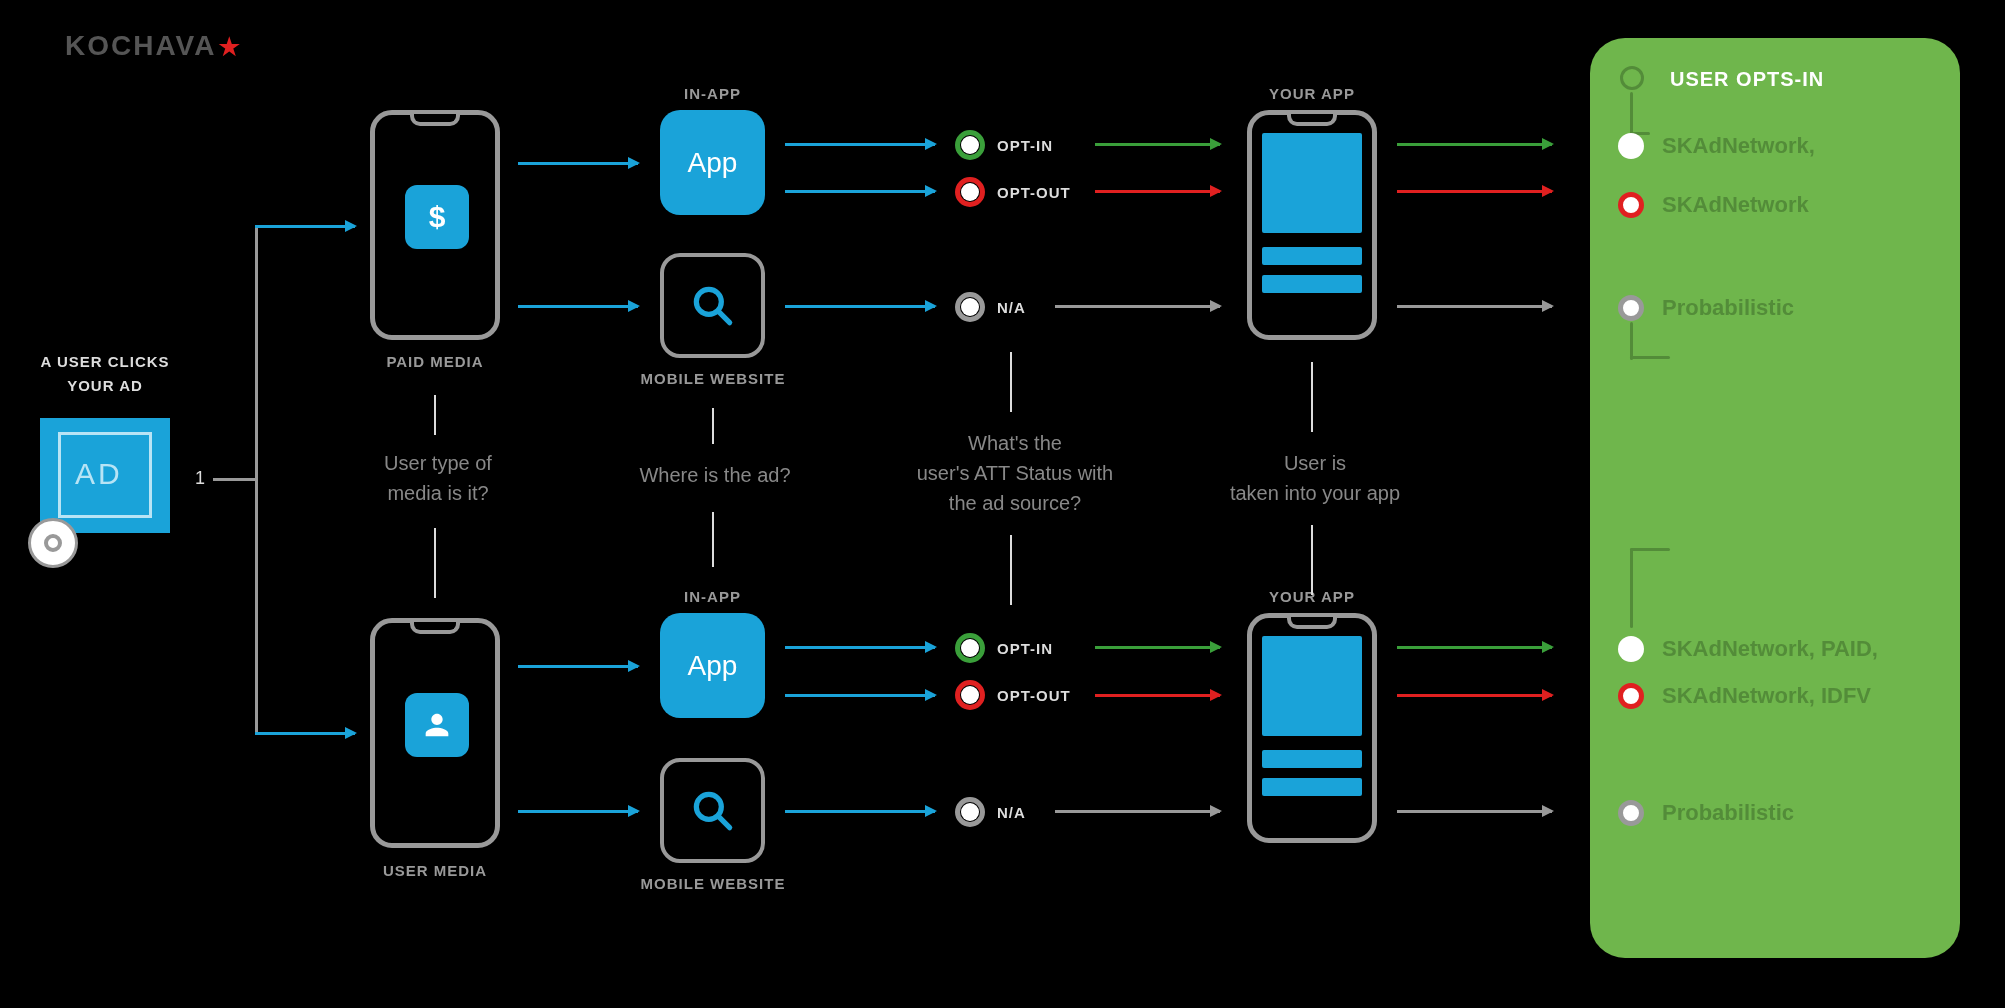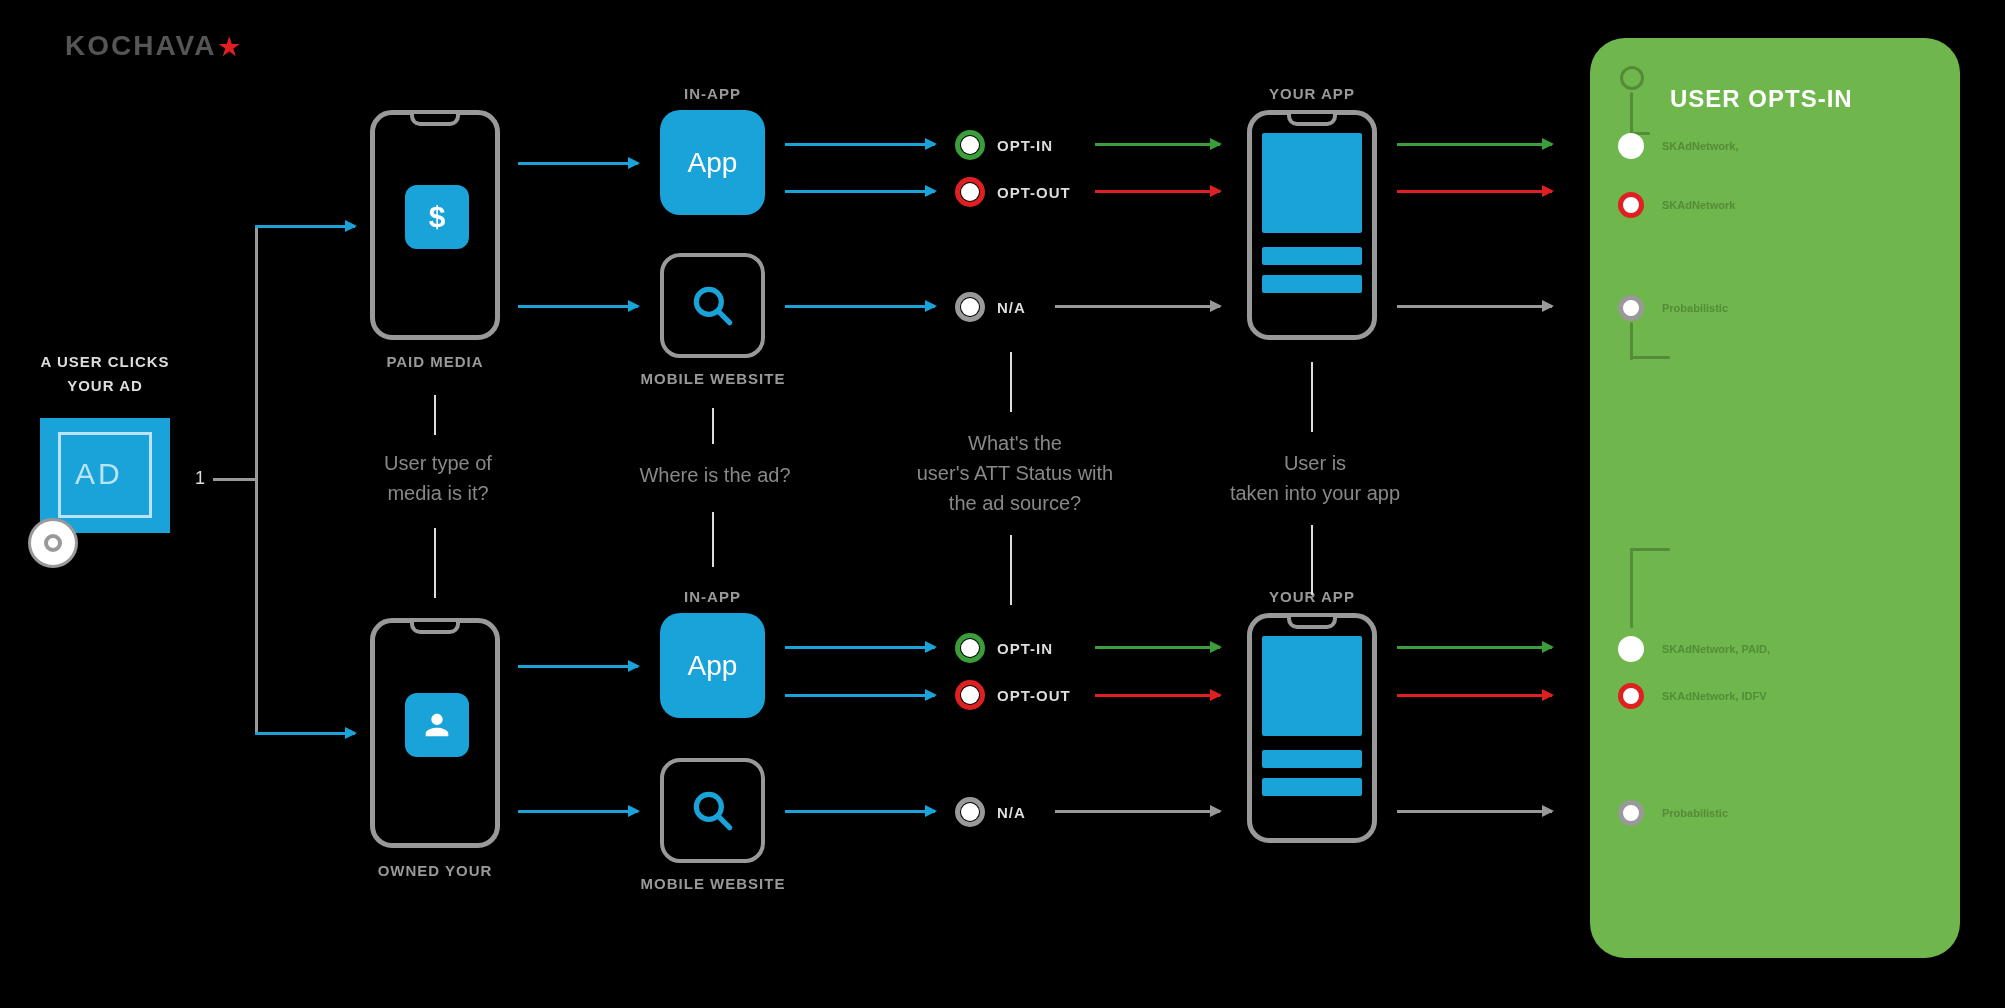--- a/index.html
+++ b/index.html
@@ -207,41 +207,41 @@
     left: 1590px;
     top: 38px;
     width: 370px;
     height: 920px;
     background: #6fb64c;
     border-radius: 35px;
     padding: 30px 20px;
   }
   .rp-title {
     color: #fff;
-    font-size: 24px;
+    font-size: 20px;
     font-weight: 700;
     letter-spacing: 1px;
     margin-left: 60px;
-    margin-top: 17px;
+    margin-top: 0px;
   }
   .rp-row {
     position: absolute;
     display: flex;
     align-items: center;
     left: 28px;
   }
   .rp-dot {
     width: 26px; height: 26px; border-radius: 50%;
     margin-right: 18px;
     flex-shrink: 0;
   }
   .rp-dot.white { background: #fff; }
   .rp-dot.red { background: #fff; border: 5px solid #e02020; }
   .rp-dot.gray { background: #fff; border: 5px solid #999; }
-  .rp-text { color: #538c39; font-size: 11px; font-weight: 600; }
+  .rp-text { color: #538c39; font-size: 22px; font-weight: 600; }
   .rp-connector { position: absolute; width: 3px; background: #538c39; left: 40px; border-radius: 2px; }
   .rp-connector-h { position: absolute; height: 3px; background: #538c39; border-radius: 2px; }
   .rp-question {
     position: absolute;
     color: #444;
     font-size: 20px;
     text-align: center;
     line-height: 1.6;
     width: 260px;
     left: 55px;
@@ -282,21 +282,21 @@
 <div class="label-small" style="left:370px; top:353px; width:130px;">PAID MEDIA</div>
 
 <div class="phone" style="left:370px; top:618px;">
   <div class="phone-notch"></div>
   <div class="phone-center-icon">
     <svg viewBox="0 0 24 24" width="34" height="34" fill="#fff">
         <path d="M12 12c2.2 0 4-1.8 4-4s-1.8-4-4-4-4 1.8-4 4 1.8 4 4 4zm0 2c-2.7 0-8 1.3-8 4v2h16v-2c0-2.7-5.3-4-8-4z"></path>
       </svg>
   </div>
 </div>
-<div class="label-small" style="left:370px; top:862px; width:130px;">OWNED YOUR</div>
+<div class="label-small" style="left:370px; top:862px; width:130px;">USER MEDIA</div>
 
 <div class="vline-w" style="left:434px; top:395px; height:40px;"></div>
 <div class="question" style="left:368px; top:448px; width:140px;"><span style="white-space:pre-line">User type of
 media is it?</span></div>
 <div class="vline-w" style="left:434px; top:528px; height:70px;"></div>
 
 <div class="arrow blue" style="left:518px; top:162px; width:120px;"></div>
 <div class="arrow blue" style="left:518px; top:305px; width:120px;"></div>
 
 <div class="arrow blue" style="left:518px; top:665px; width:120px;"></div>

